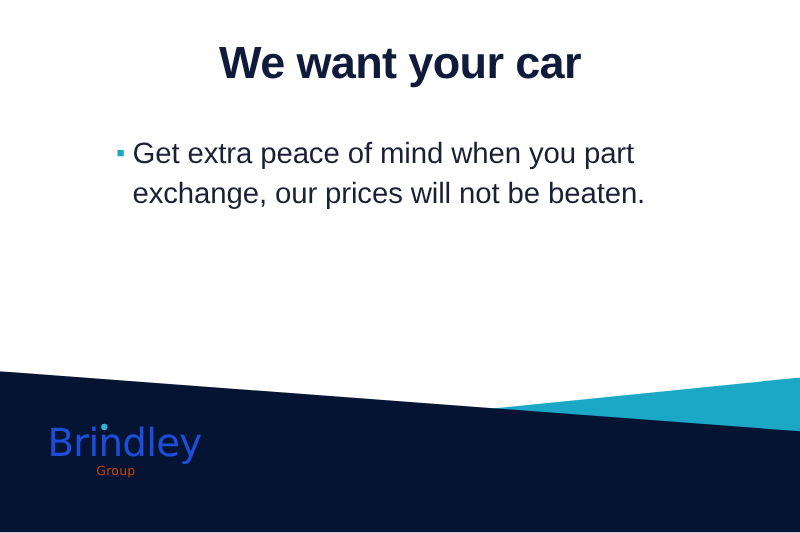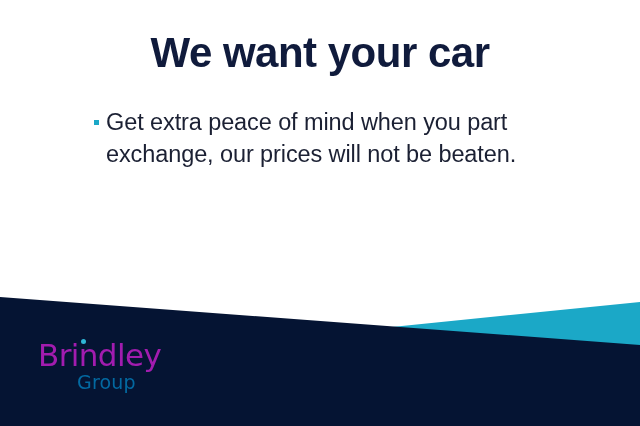--- a/index.html
+++ b/index.html
@@ -18,21 +18,21 @@
     overflow: hidden;
   }
 
   
   .headline {
     position: absolute;
     left: 0;
     top: 30px;
     width: 640px;
     text-align: center;
-    font-size: 42px;
+    font-size: 36px;
     font-weight: bold;
     letter-spacing: -0.5px;
     color: #101B3C;
     line-height: 1.1;
     white-space: nowrap;
   }
 
   
   .copy-block {
     position: absolute;
@@ -96,39 +96,39 @@
     align-items: flex-start;
   }
 
   .brindley-logo {
     position: relative;
     width: 120px;
   }
   .brindley-word {
     font-size: 31px;
     font-weight: normal;
-    color: #a21caf;
+    color: #1d4ed8;
     letter-spacing: -0.6px;
     line-height: 1;
     font-family: "DejaVu Sans", sans-serif;
   }
   .brindley-dot {
     position: absolute;
     left: 43px;
     top: -1px;
     width: 5px;
     height: 5px;
     border-radius: 50%;
     background: #2FB6D6;
   }
   .brindley-sub {
     margin-top: 2px;
     margin-left: 39px;
-    font-size: 19px;
-    color: #0369a1;
+    font-size: 10px;
+    color: #c2410c;
     letter-spacing: 0.2px;
     line-height: 1;
     font-family: "DejaVu Sans", sans-serif;
   }
 
   .hyundai-logo {
     margin-left: 26px;
     margin-top: 2px;
     width: 108px;
     text-align: center;

